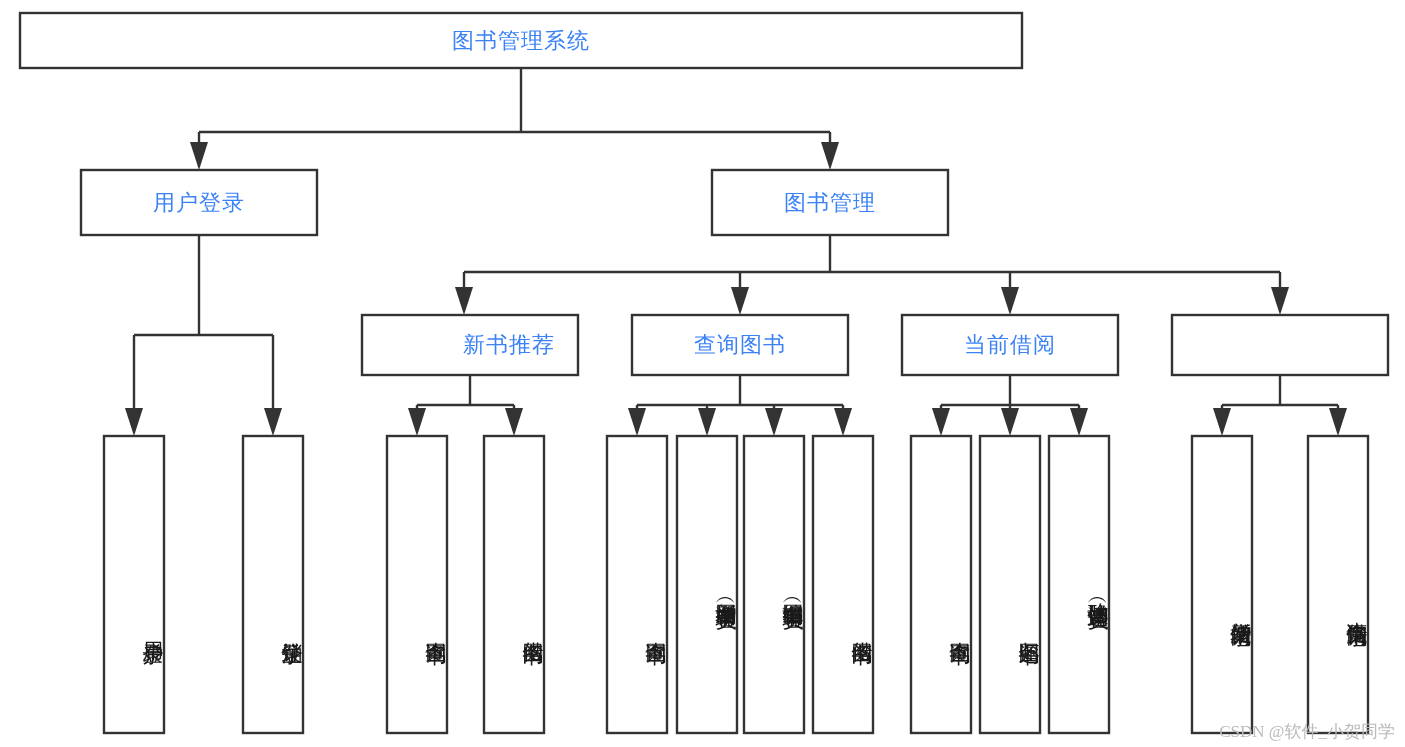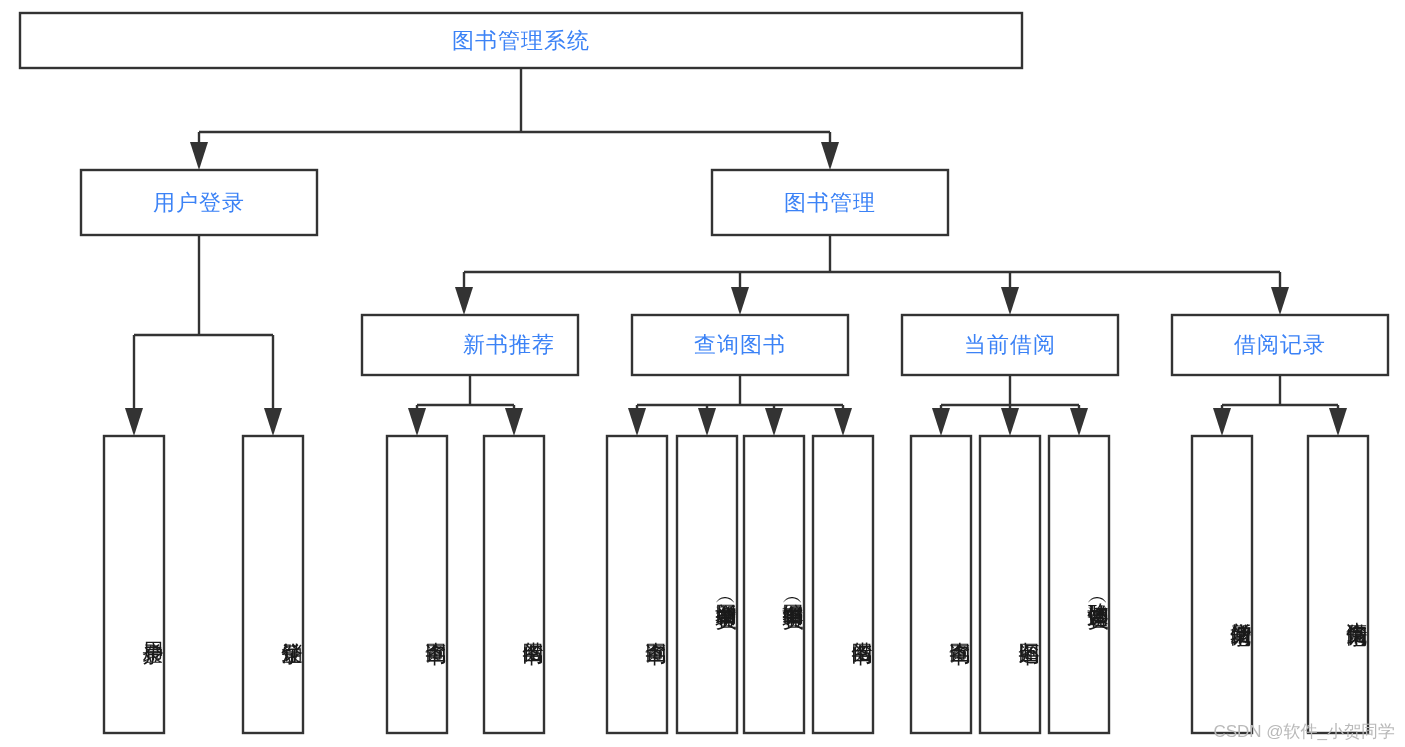--- a/index.html
+++ b/index.html
@@ -63,21 +63,21 @@
     color: #3b82f6;
     letter-spacing: 1px;
     display: flex;
     align-items: center;
     justify-content: center;
   }
   .watermark {
     position: absolute;
     right: 10px;
     bottom: 4px;
-    font-family: Liberation Sans, sans-serif;
+    font-family: Liberation Serif, serif;
     font-size: 17px;
     color: #b9b9b9;
     white-space: nowrap;
     pointer-events: none;
   }
 </style>
 </head>
 <body>
 
 <div id="diagram-root">
@@ -191,21 +191,20 @@
   </svg>
 
   <div class="hlabel-box" style="left:20px; top:13px; width:1002px; height:55px;">图书管理系统</div>
 
   <div class="hlabel-box" style="left:81px; top:170px; width:236px; height:65px;">用户登录</div>
   <div class="hlabel-box" style="left:712px; top:170px; width:236px; height:65px;text-align:center;">图书管理</div>
 
   <div class="hlabel-box" style="left:362px; top:315px; width:216px; height:60px;padding-left:39px;">新书推荐</div>
   <div class="hlabel-box" style="left:632px; top:315px; width:216px; height:60px;">查询图书</div>
   <div class="hlabel-box" style="left:902px; top:315px; width:216px; height:60px;">当前借阅</div>
-  <div class="hlabel-box" style="left:1172px; top:315px; width:216px; height:60px;">借阅记录</div>
 
   <div class="vlabel-box" style="left:104px; top:520px; width:60px; height:213px;">用户登录</div>
   <div class="vlabel-box" style="left:243px; top:520px; width:60px; height:213px;">注销登录</div>
 
   <div class="vlabel-box" style="left:387px; top:520px; width:60px; height:213px;">查询图书</div>
   <div class="vlabel-box" style="left:484px; top:520px; width:60px; height:213px;">借阅图书</div>
 
   <div class="vlabel-box" style="left:607px; top:520px; width:60px; height:213px;">查询图书</div>
   <div class="vlabel-box" style="left:677px; top:448px; width:60px; height:285px;">新增图书（管理员）</div>
   <div class="vlabel-box" style="left:744px; top:448px; width:60px; height:285px;">编辑图书（管理员）</div>

